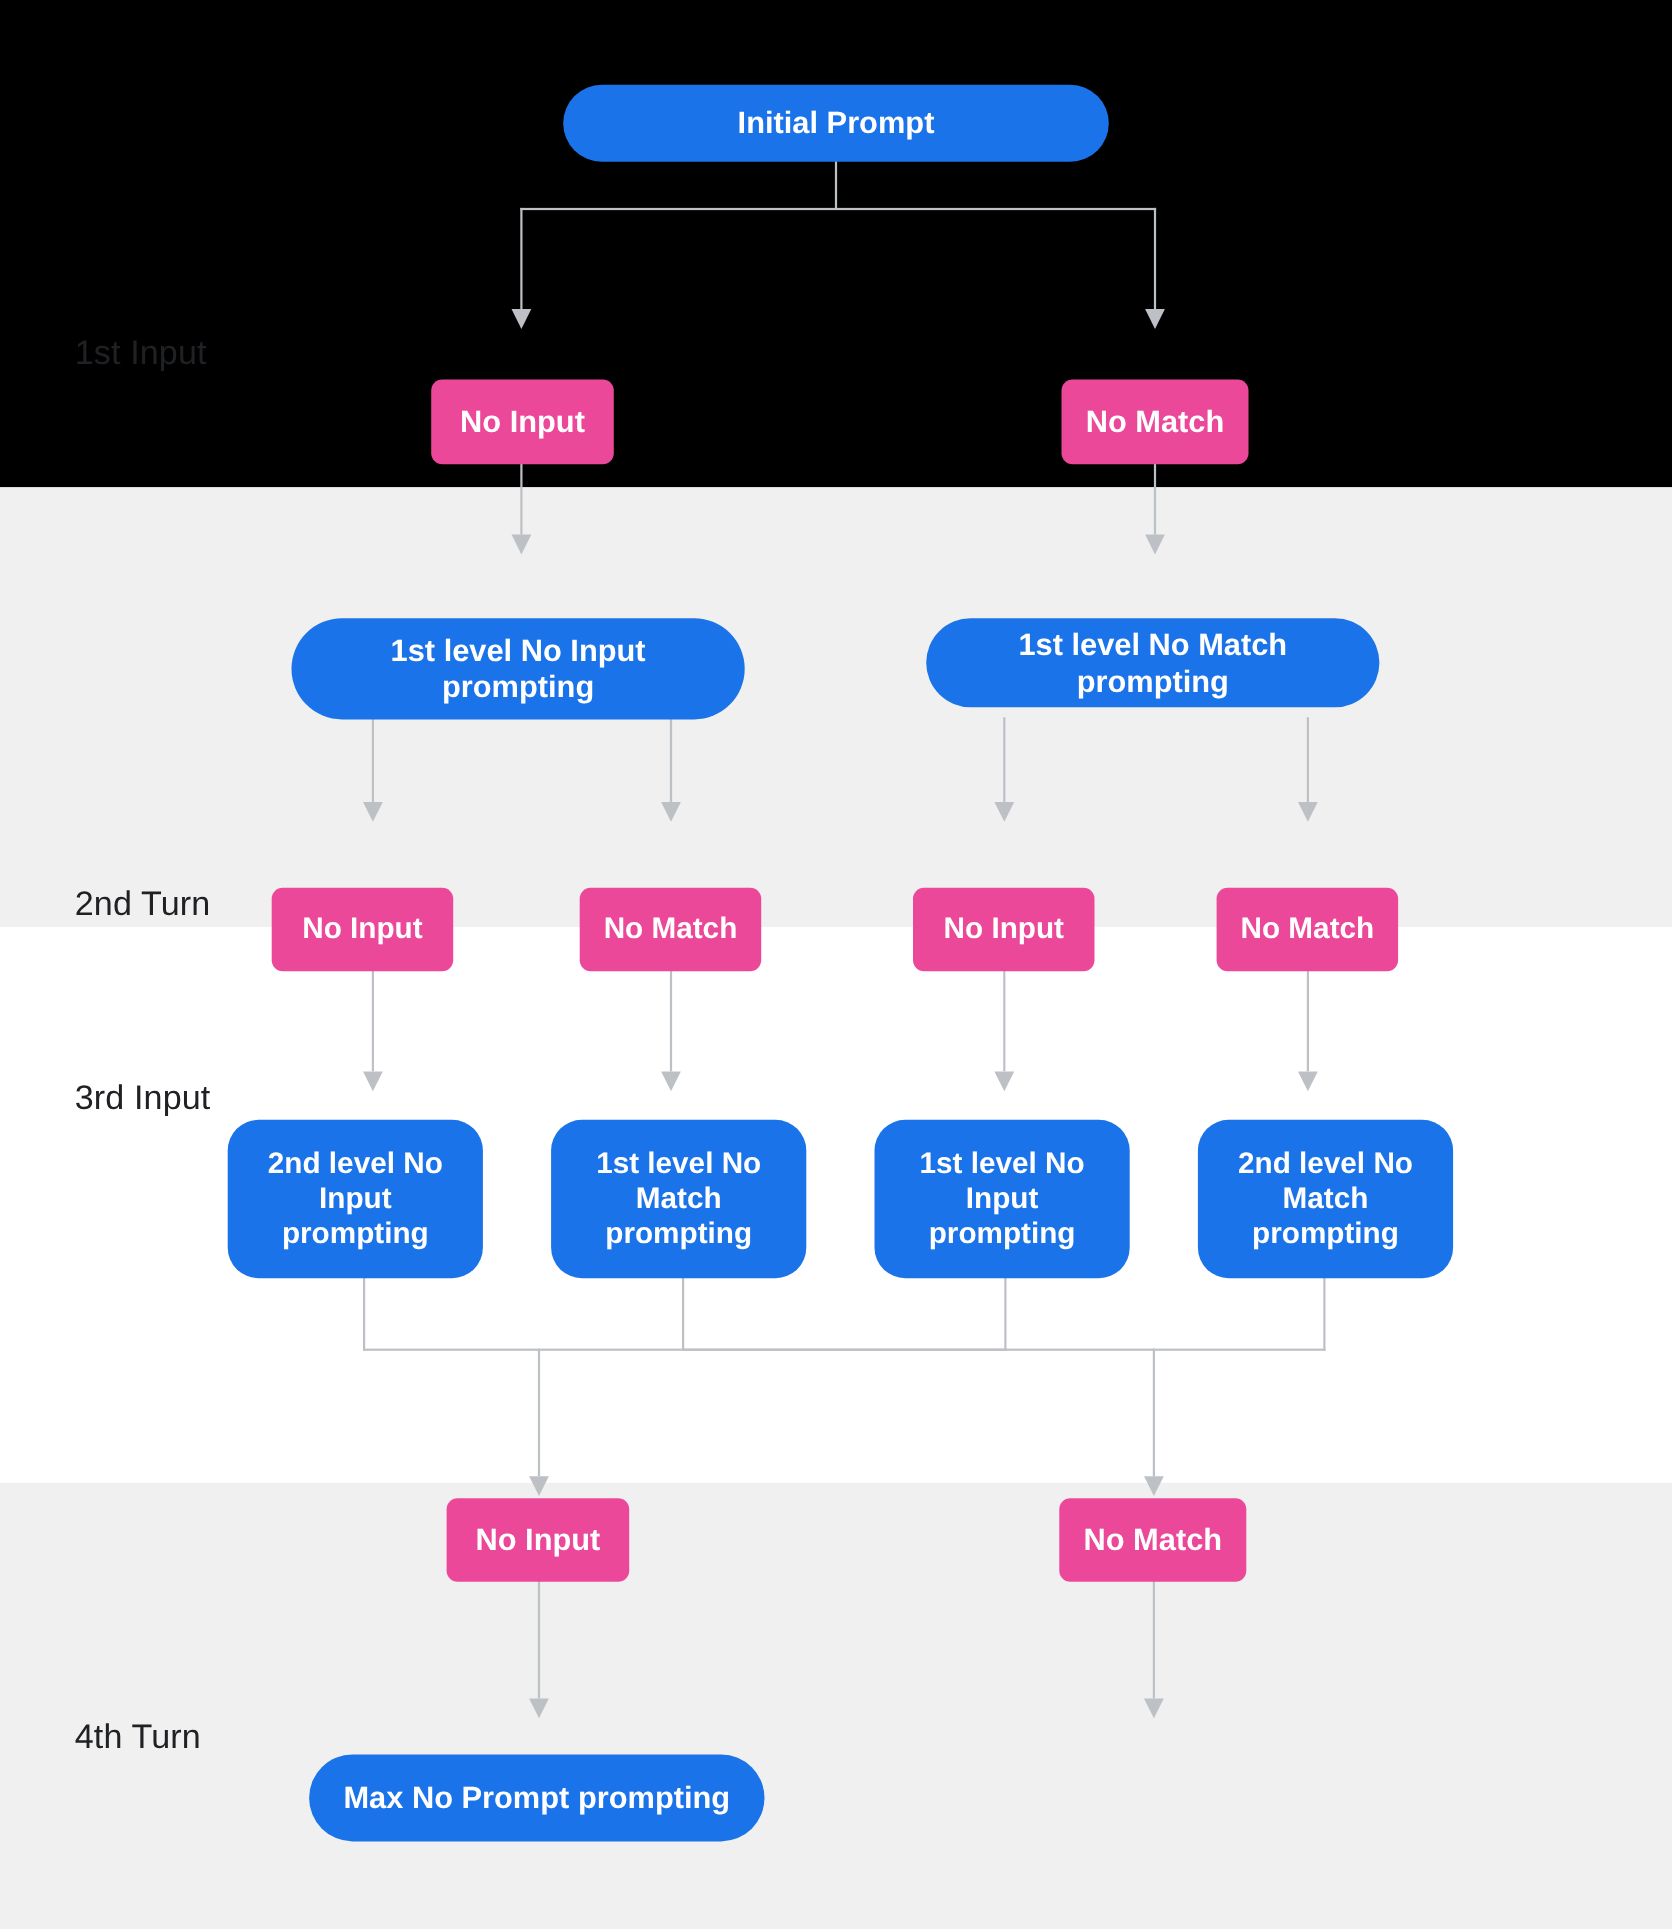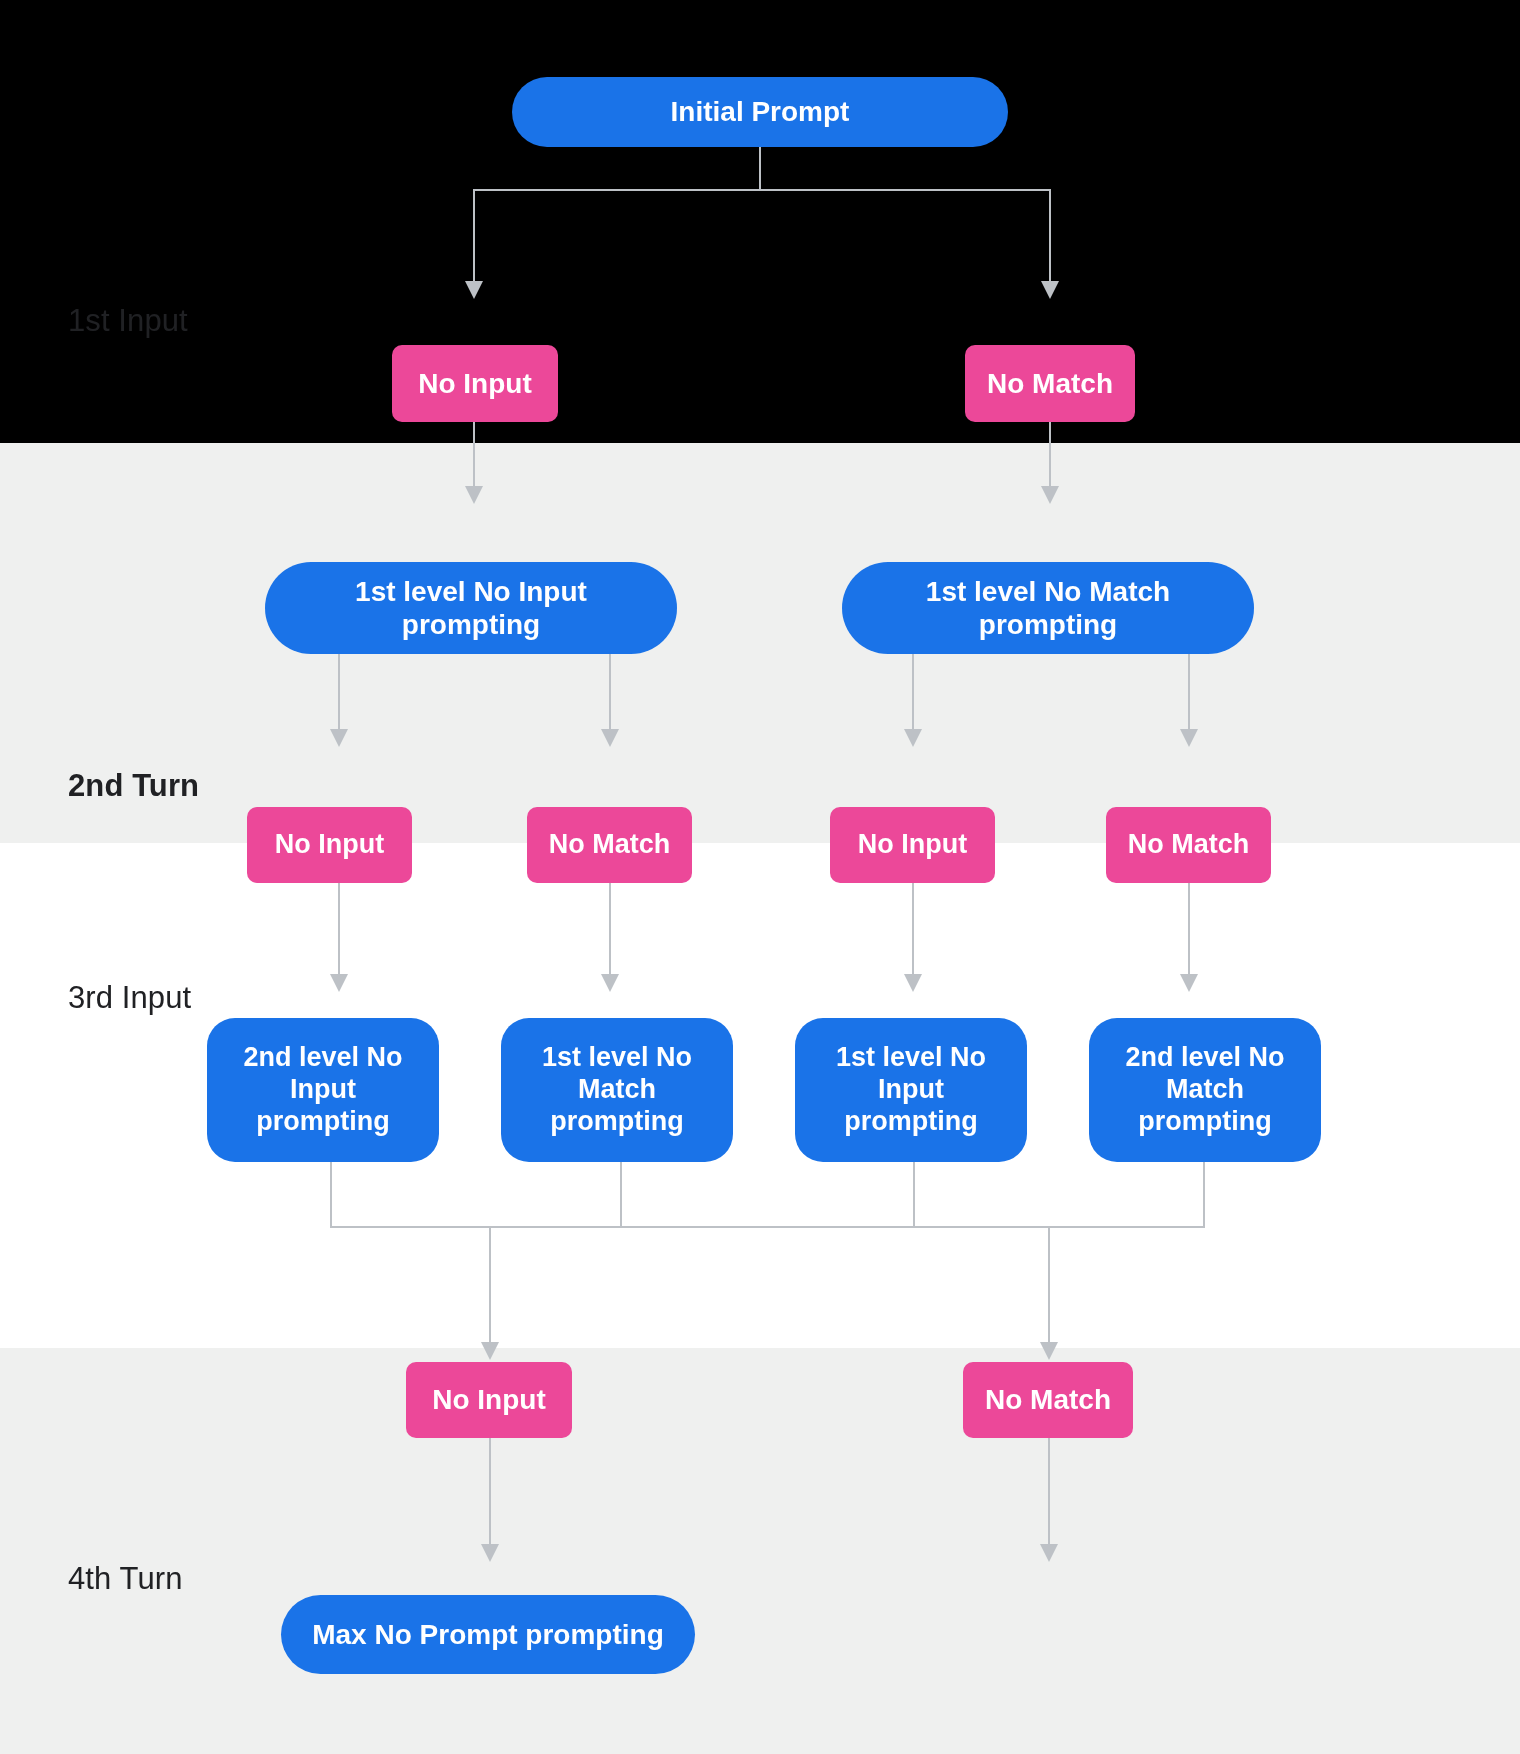--- a/index.html
+++ b/index.html
@@ -115,40 +115,40 @@
   <div class="arrow" style="left:481px; top:1342px;"></div>
   <div class="line-v" style="left:1048px;top:1226px; height:116px;"></div>
   <div class="arrow" style="left:1040px;top:1342px;"></div>
 
   <div class="line-v" style="left:489px; top:1437px; height:107px;"></div>
   <div class="arrow" style="left:481px; top:1544px;"></div>
   <div class="line-v" style="left:1048px;top:1437px; height:107px;"></div>
   <div class="arrow" style="left:1040px;top:1544px;"></div>
 
   <div class="turn-label" style="left:68px; top:303px;">1st Input</div>
-  <div class="turn-label" style="left:68px; top:768px;font-weight:bold;">2nd Turn</div>
+  <div class="turn-label" style="left:68px; top:804px;">2nd Turn</div>
   <div class="turn-label" style="left:68px; top:980px;">3rd Input</div>
   <div class="turn-label" style="left:68px; top:1561px;">4th Turn</div>
 
   <div class="node node-blue r-pill f28" style="left:512px; top:77px; width:496px; height:70px;">
     <span>Initial Prompt</span>
   </div>
 
   <div class="node node-green r-box f28" style="left:392px; top:345px; width:166px; height:77px;">
     <span>No Input</span>
   </div>
   <div class="node node-green r-box f28" style="left:965px; top:345px; width:170px; height:77px;">
     <span>No Match</span>
   </div>
 
   <div class="node node-blue r-pill f28" style="left:265px; top:562px; width:412px; height:92px; flex-direction:column;">
     <span>1st level No Input</span>
     <span>prompting</span>
   </div>
-  <div class="node node-blue r-pill f28" style="left:842px; top:562px; width:412px; height:92px; flex-direction:column;">
+  <div class="node node-blue r-pill f28" style="left:842px; top:562px; width:412px; height:81px; flex-direction:column;">
     <span>1st level No Match</span>
     <span>prompting</span>
   </div>
 
   <div class="node node-green r-box f27" style="left:247px; top:807px; width:165px; height:76px;">
     <span>No Input</span>
   </div>
   <div class="node node-green r-box f27" style="left:527px; top:807px; width:165px; height:76px;">
     <span>No Match</span>
   </div>

